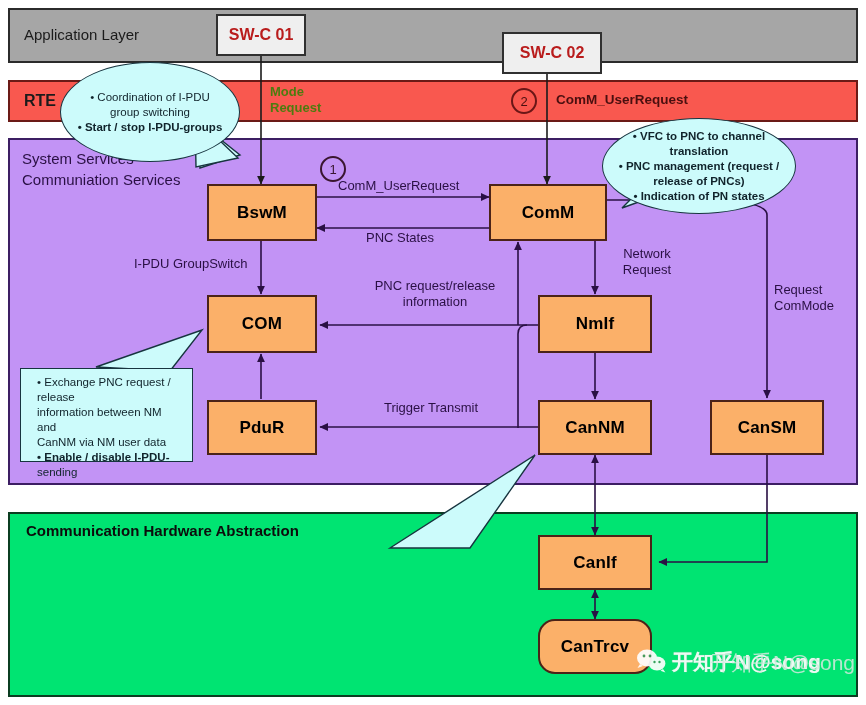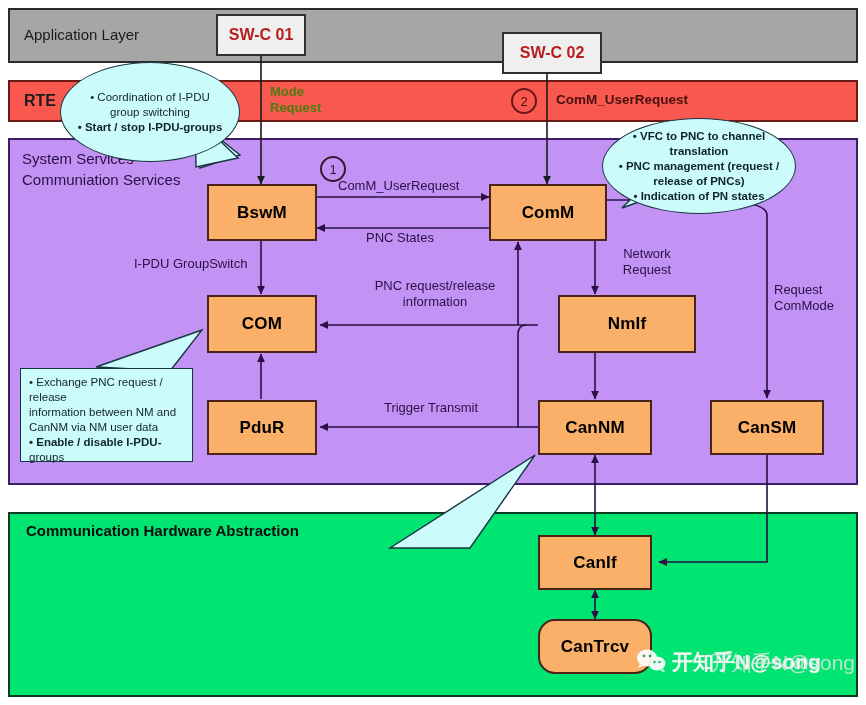--- a/index.html
+++ b/index.html
@@ -111,21 +111,21 @@
     color:#10232b;
     padding:6px 14px;
   }
   .callout-box {
     position:absolute;
     background:#ccfbfb;
     border:1.5px solid #17343f;
     font-size:11.5px;
     line-height:15px;
     color:#10232b;
-    padding:6px 8px;
+    padding:6px 16px;
   }
 
   
   #watermark {
     position:absolute;
     left:636px; top:648px;
     display:flex; gap:6px;
     opacity:0.92;
   }
   #wm-text {
@@ -240,21 +240,21 @@
   </div>
 
   <div class="module" style="left:489px; top:184px; width:118px; height:57px;">
     <span>ComM</span>
   </div>
 
   <div class="module" style="left:207px; top:295px; width:110px; height:58px;">
     <span>COM</span>
   </div>
 
-  <div class="module" style="left:558px; top:295px; width:138px; height:58px;">
+  <div class="module" style="left:538px; top:295px; width:114px; height:58px;">
     <span>NmIf</span>
   </div>
 
   <div class="module" style="left:207px; top:400px; width:110px; height:55px;">
     <span>PduR</span>
   </div>
 
   <div class="module" style="left:538px; top:400px; width:114px; height:55px;">
     <span>CanNM</span>
   </div>
@@ -317,21 +317,21 @@
       <div>• Indication of PN states</div>
     </div>
   </div>
 
   <div class="callout-box" id="callout-com" style="left:20px; top:368px; width:173px; height:94px;">
     <div>• Exchange PNC request /</div>
     <div>release</div>
     <div>information between NM and</div>
     <div>CanNM via NM user data</div>
     <div style="font-weight:bold;">• Enable / disable I-PDU-</div>
-    <div>groups</div>
+    <div>sending</div>
   </div>
 
 
   <div id="watermark">
     <svg width="30" height="26" viewBox="0 0 30 26">
       <ellipse cx="11" cy="10" rx="10" ry="8.4" fill="#ffffff"></ellipse>
       <circle cx="8" cy="8" r="1.4" fill="#3a9a5a"></circle>
       <circle cx="14" cy="8" r="1.4" fill="#3a9a5a"></circle>
       <path d="M4,16 L1.5,20 L7,18 z" fill="#ffffff"></path>
       <ellipse cx="21" cy="15.5" rx="8.4" ry="7" fill="#ffffff"></ellipse>

